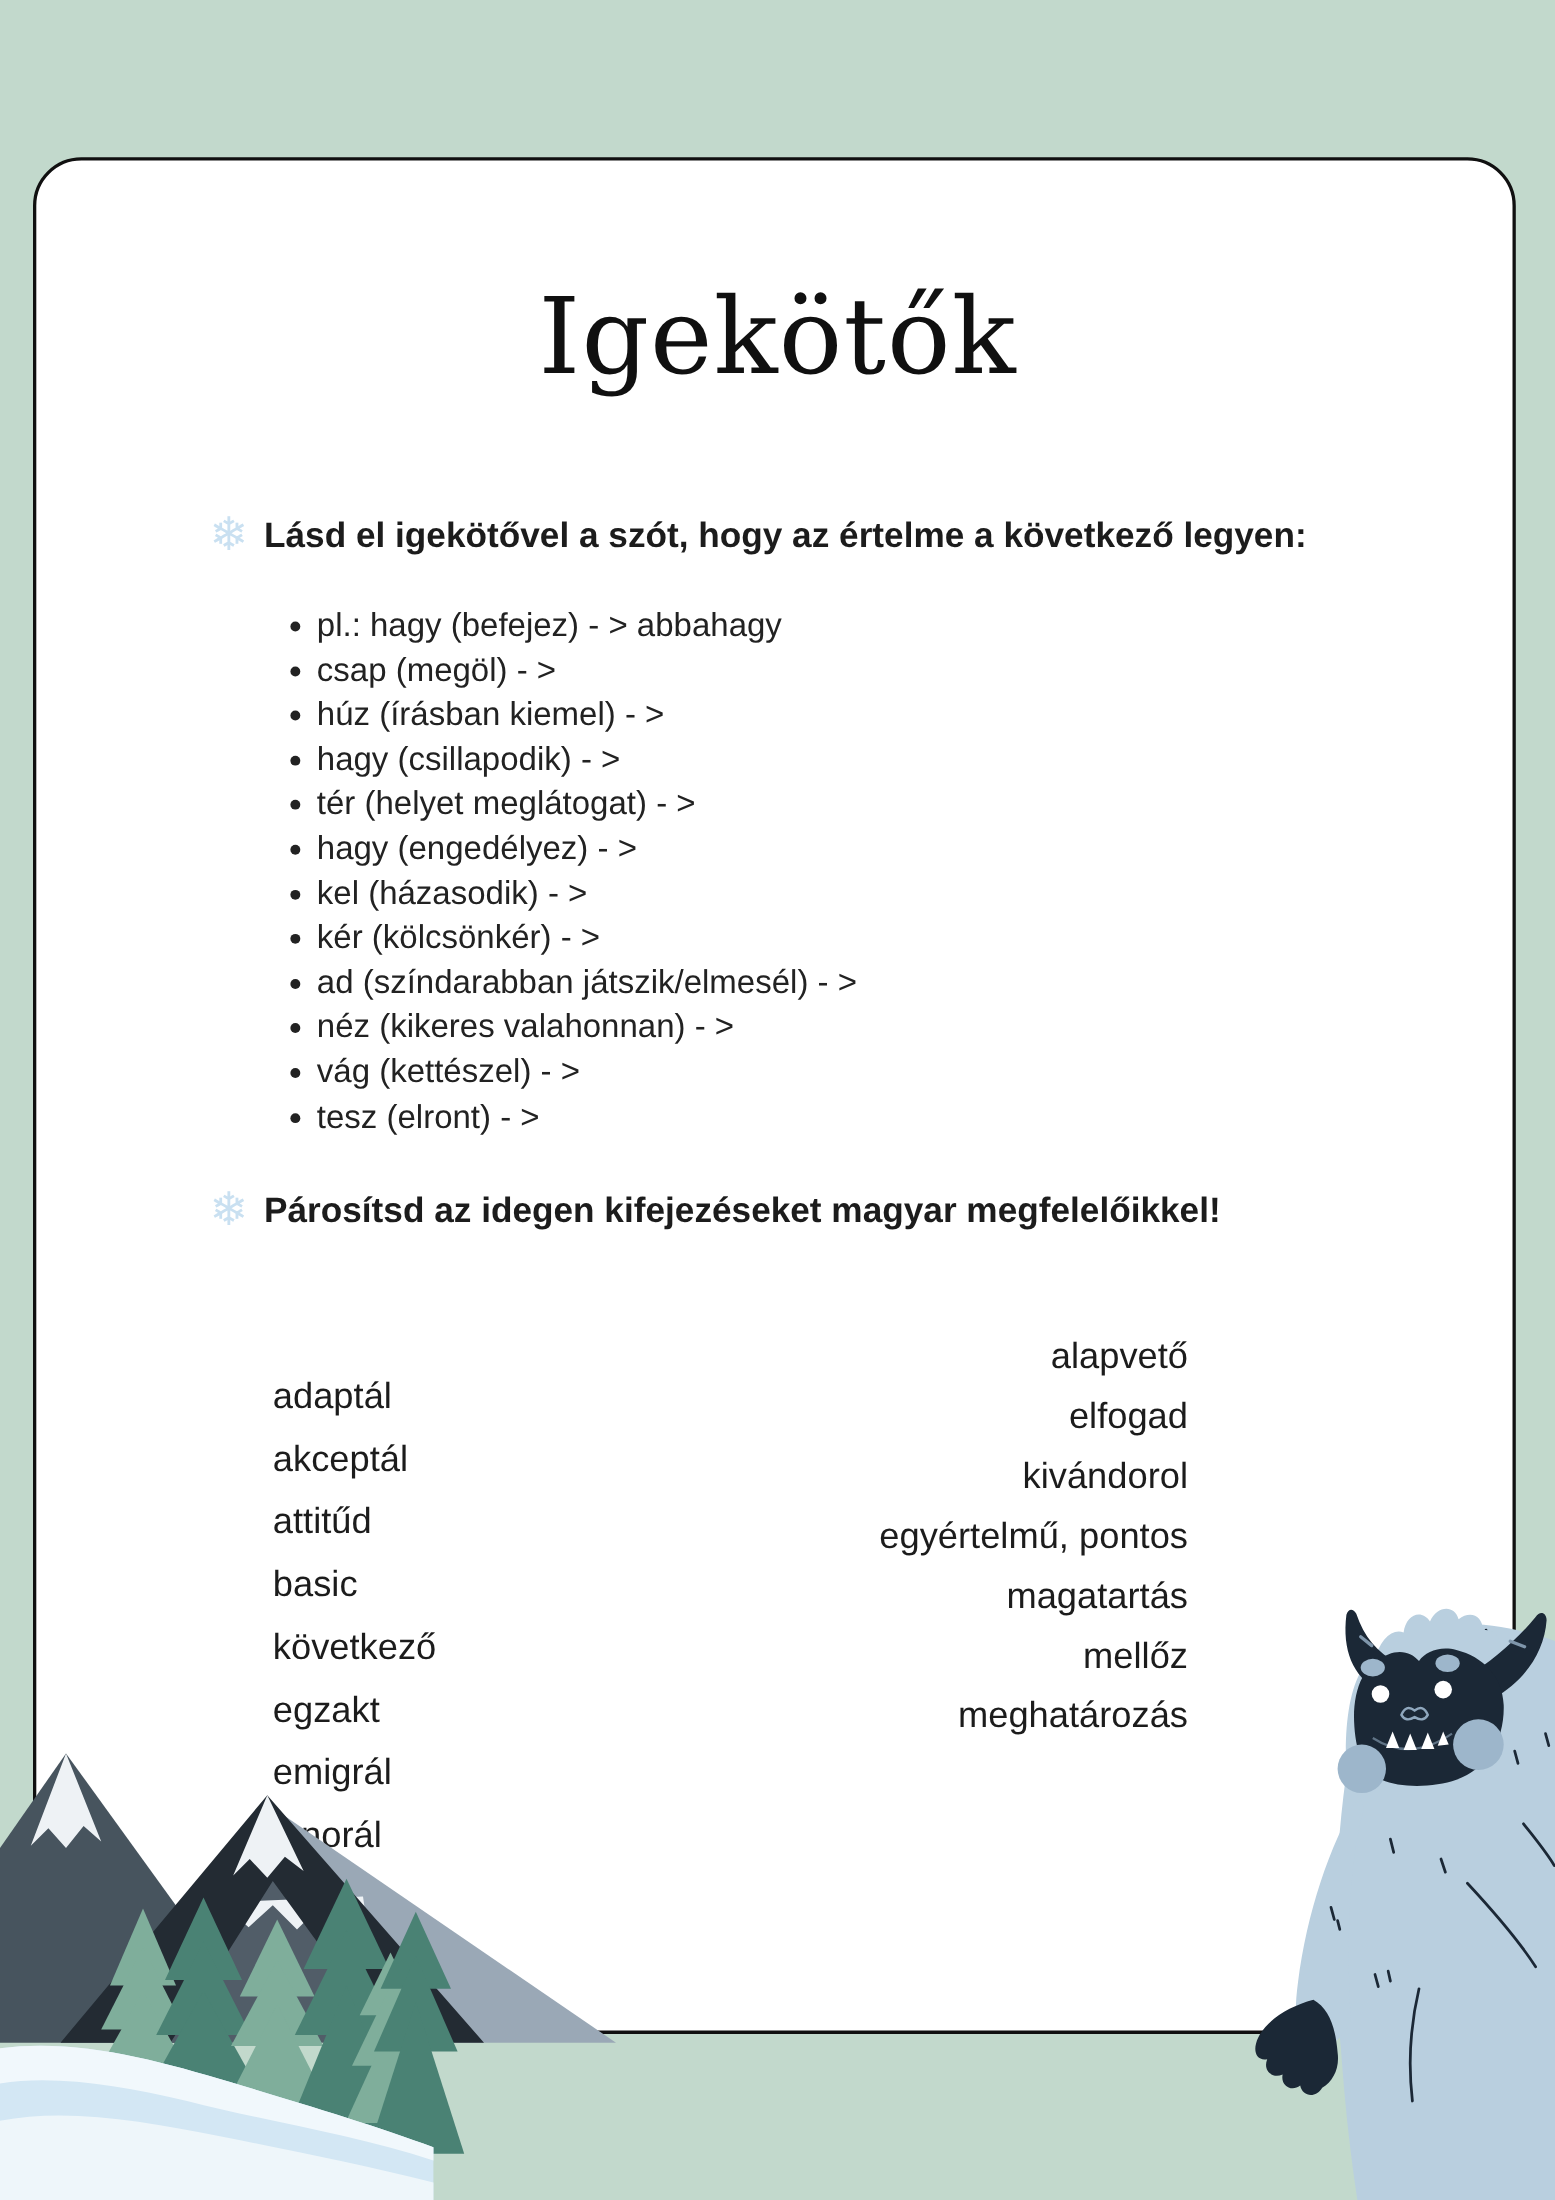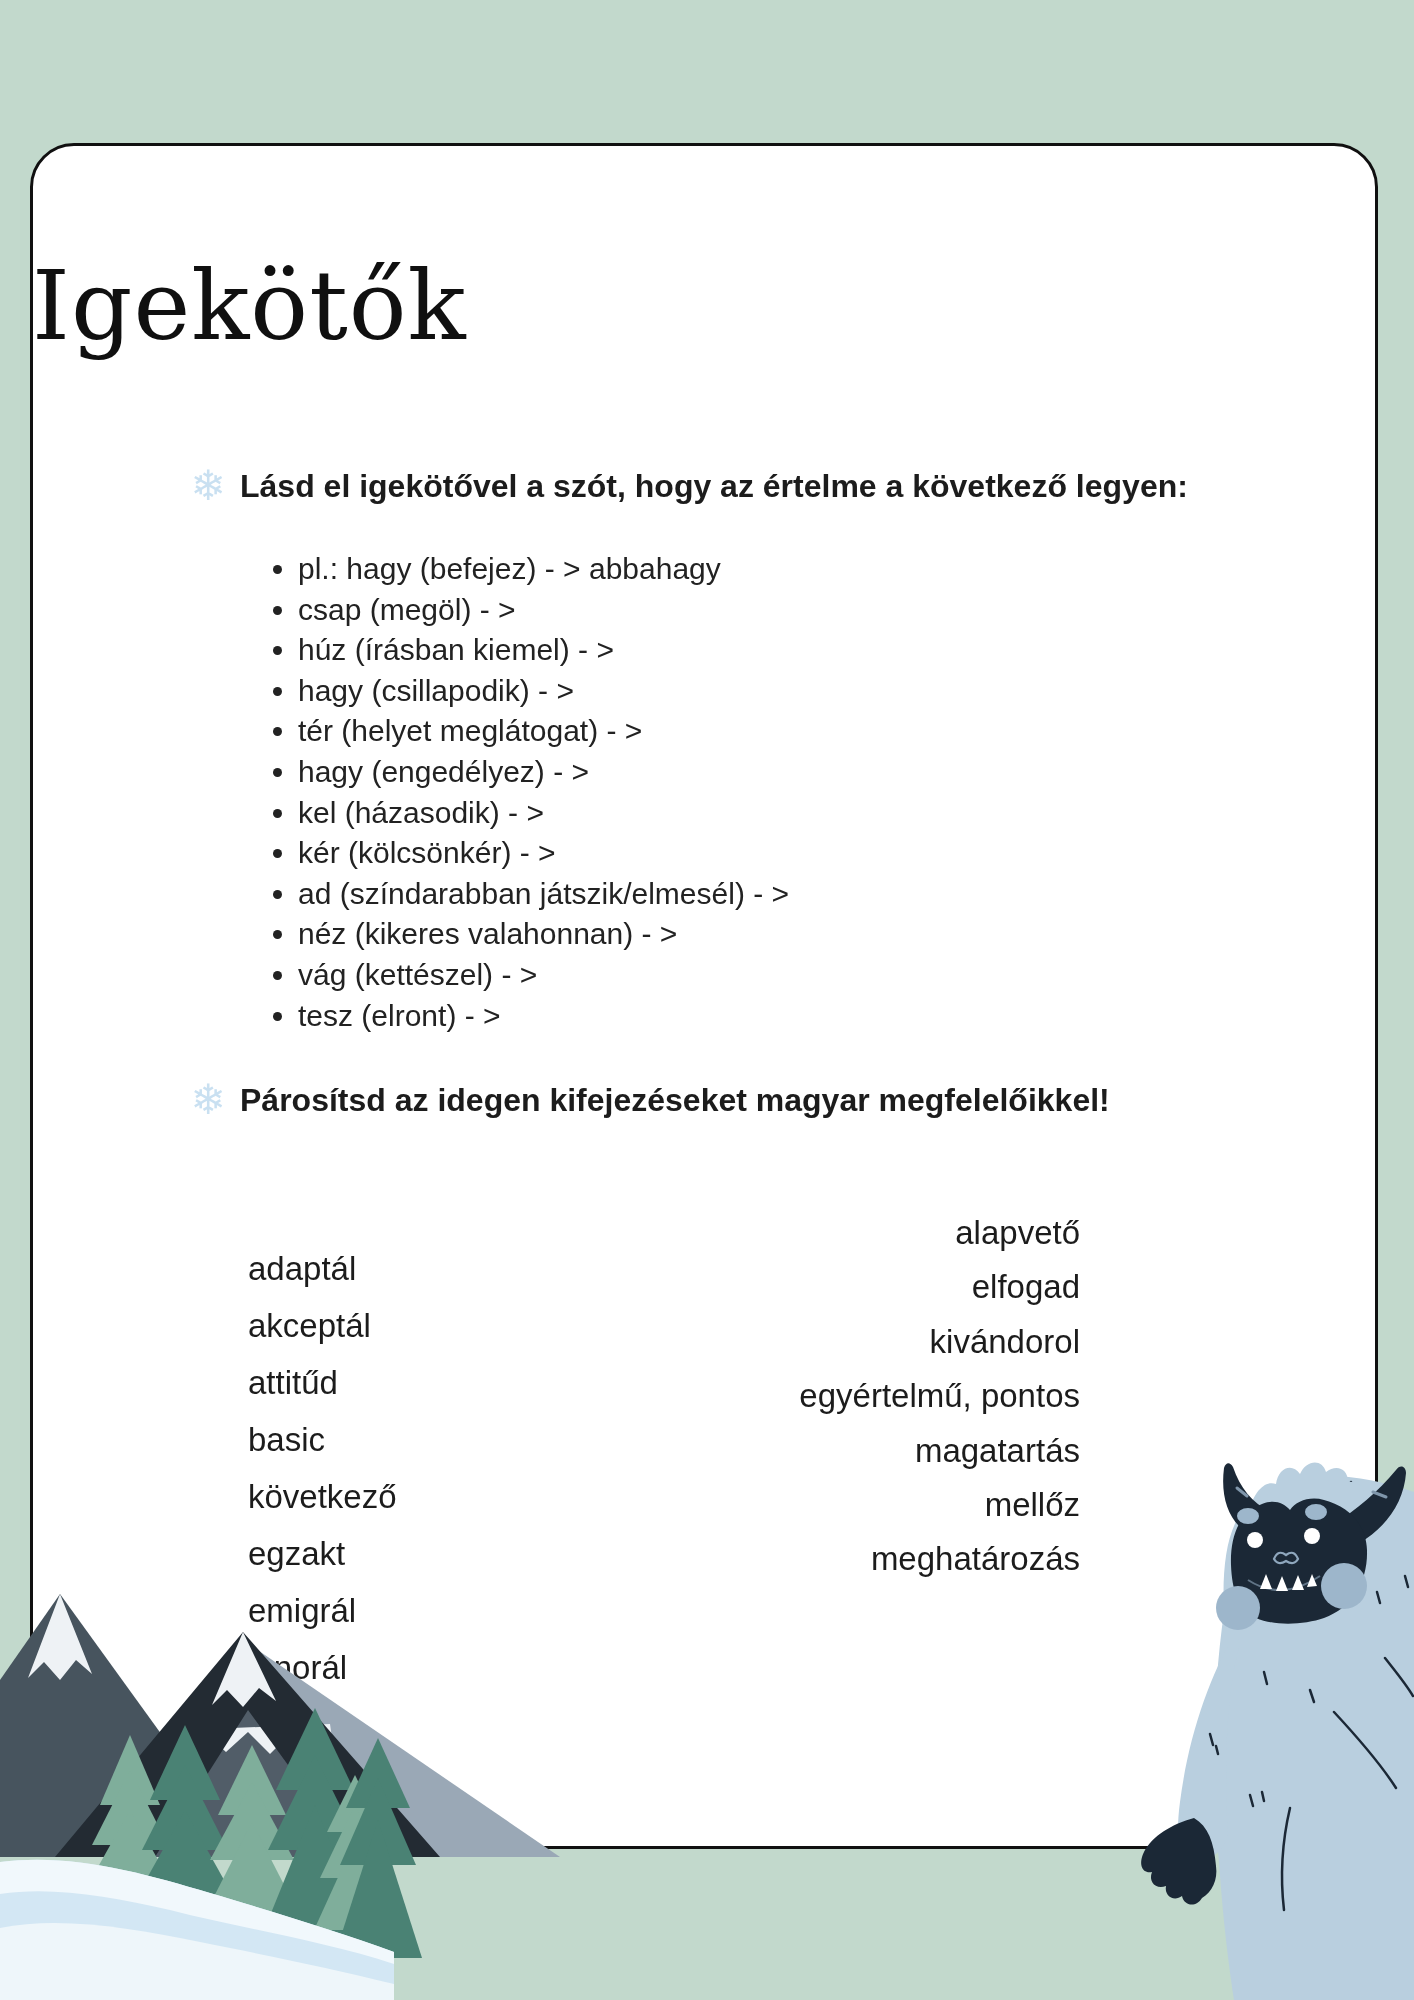--- a/index.html
+++ b/index.html
@@ -10,37 +10,38 @@
     color:#1c1c1c;
   }
   .canvas{position:absolute;inset:0;width:1414px;height:2000px;}
   .card{
     position:absolute;left:30px;top:143px;width:1348px;height:1706px;
     background:#ffffff;border:3px solid #101010;border-radius:44px;
     box-sizing:border-box;
   }
   .title{
     position:absolute;top:246px;left:32px;width:1350px;margin:0;
+    text-align:center;
     font-family:"DejaVu Serif",serif;
     font-weight:normal;font-size:96px;line-height:1.25;
     letter-spacing:1px;color:#101010;
   }
   .heading{
     position:absolute;left:188px;display:flex;align-items:flex-start;gap:12px;
     font-size:32px;font-weight:bold;line-height:1.25;color:#1c1c1c;
   }
   .heading .flake{
     font-family:"DejaVu Sans",sans-serif;font-weight:normal;
     font-size:42px;line-height:40px;color:#c9e0f1;width:40px;text-align:center;
     flex:0 0 auto;
   }
   #heading1{top:466px;}
   #heading2{top:1080px;}
   .verb-list{
-    position:absolute;left:266px;top:549px;margin:0;padding:0 0 0 32px;
+    position:absolute;left:256px;top:549px;margin:0;padding:0 0 0 32px;
     font-size:30px;line-height:40.6px;color:#222222;
     list-style:disc outside;
   }
   .verb-list li{padding:0;margin:0;}
   .col-left{
     position:absolute;left:248px;top:1240px;
     font-size:33px;line-height:57px;color:#1c1c1c;
   }
   .col-right{
     position:absolute;right:334px;top:1206px;

